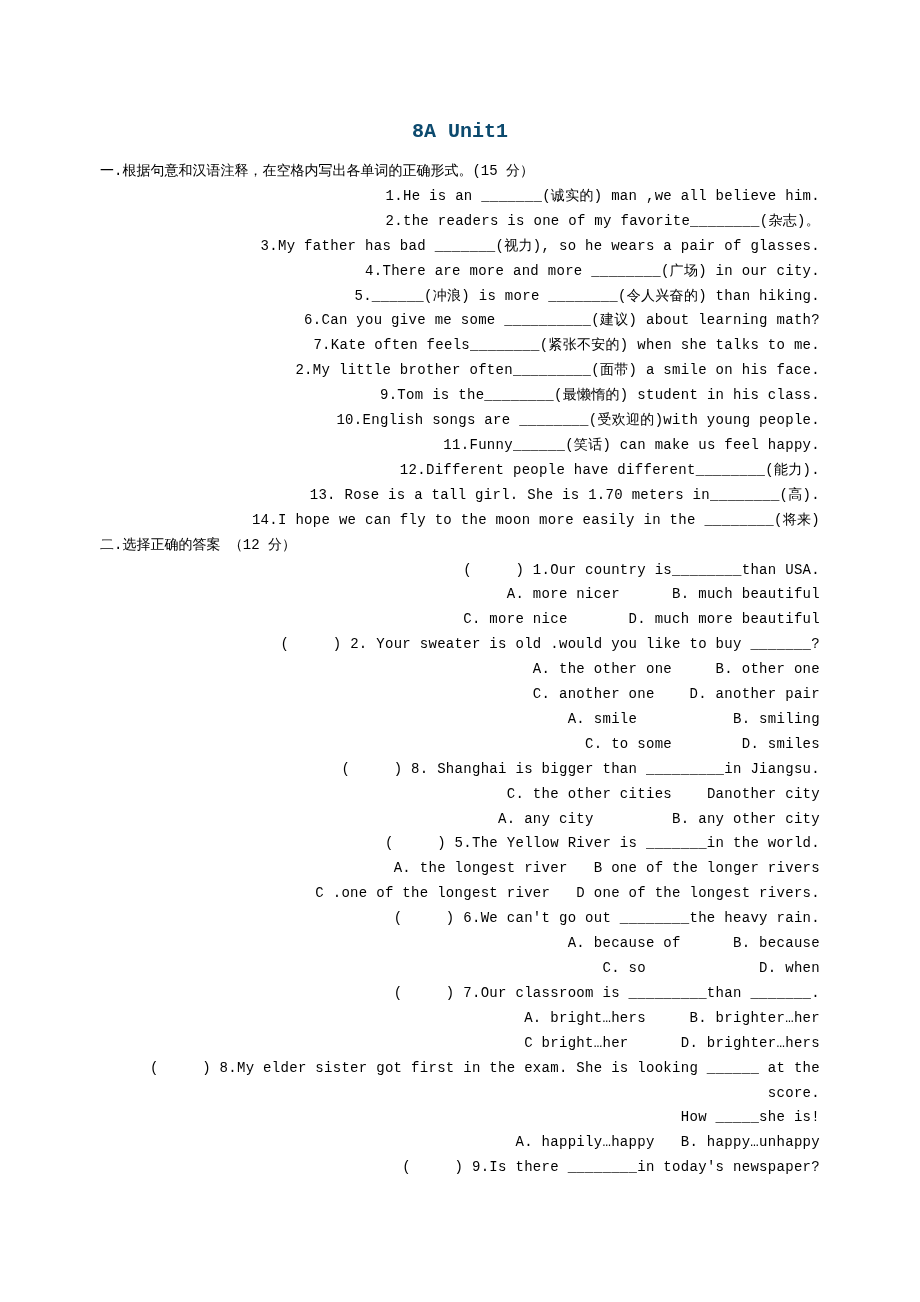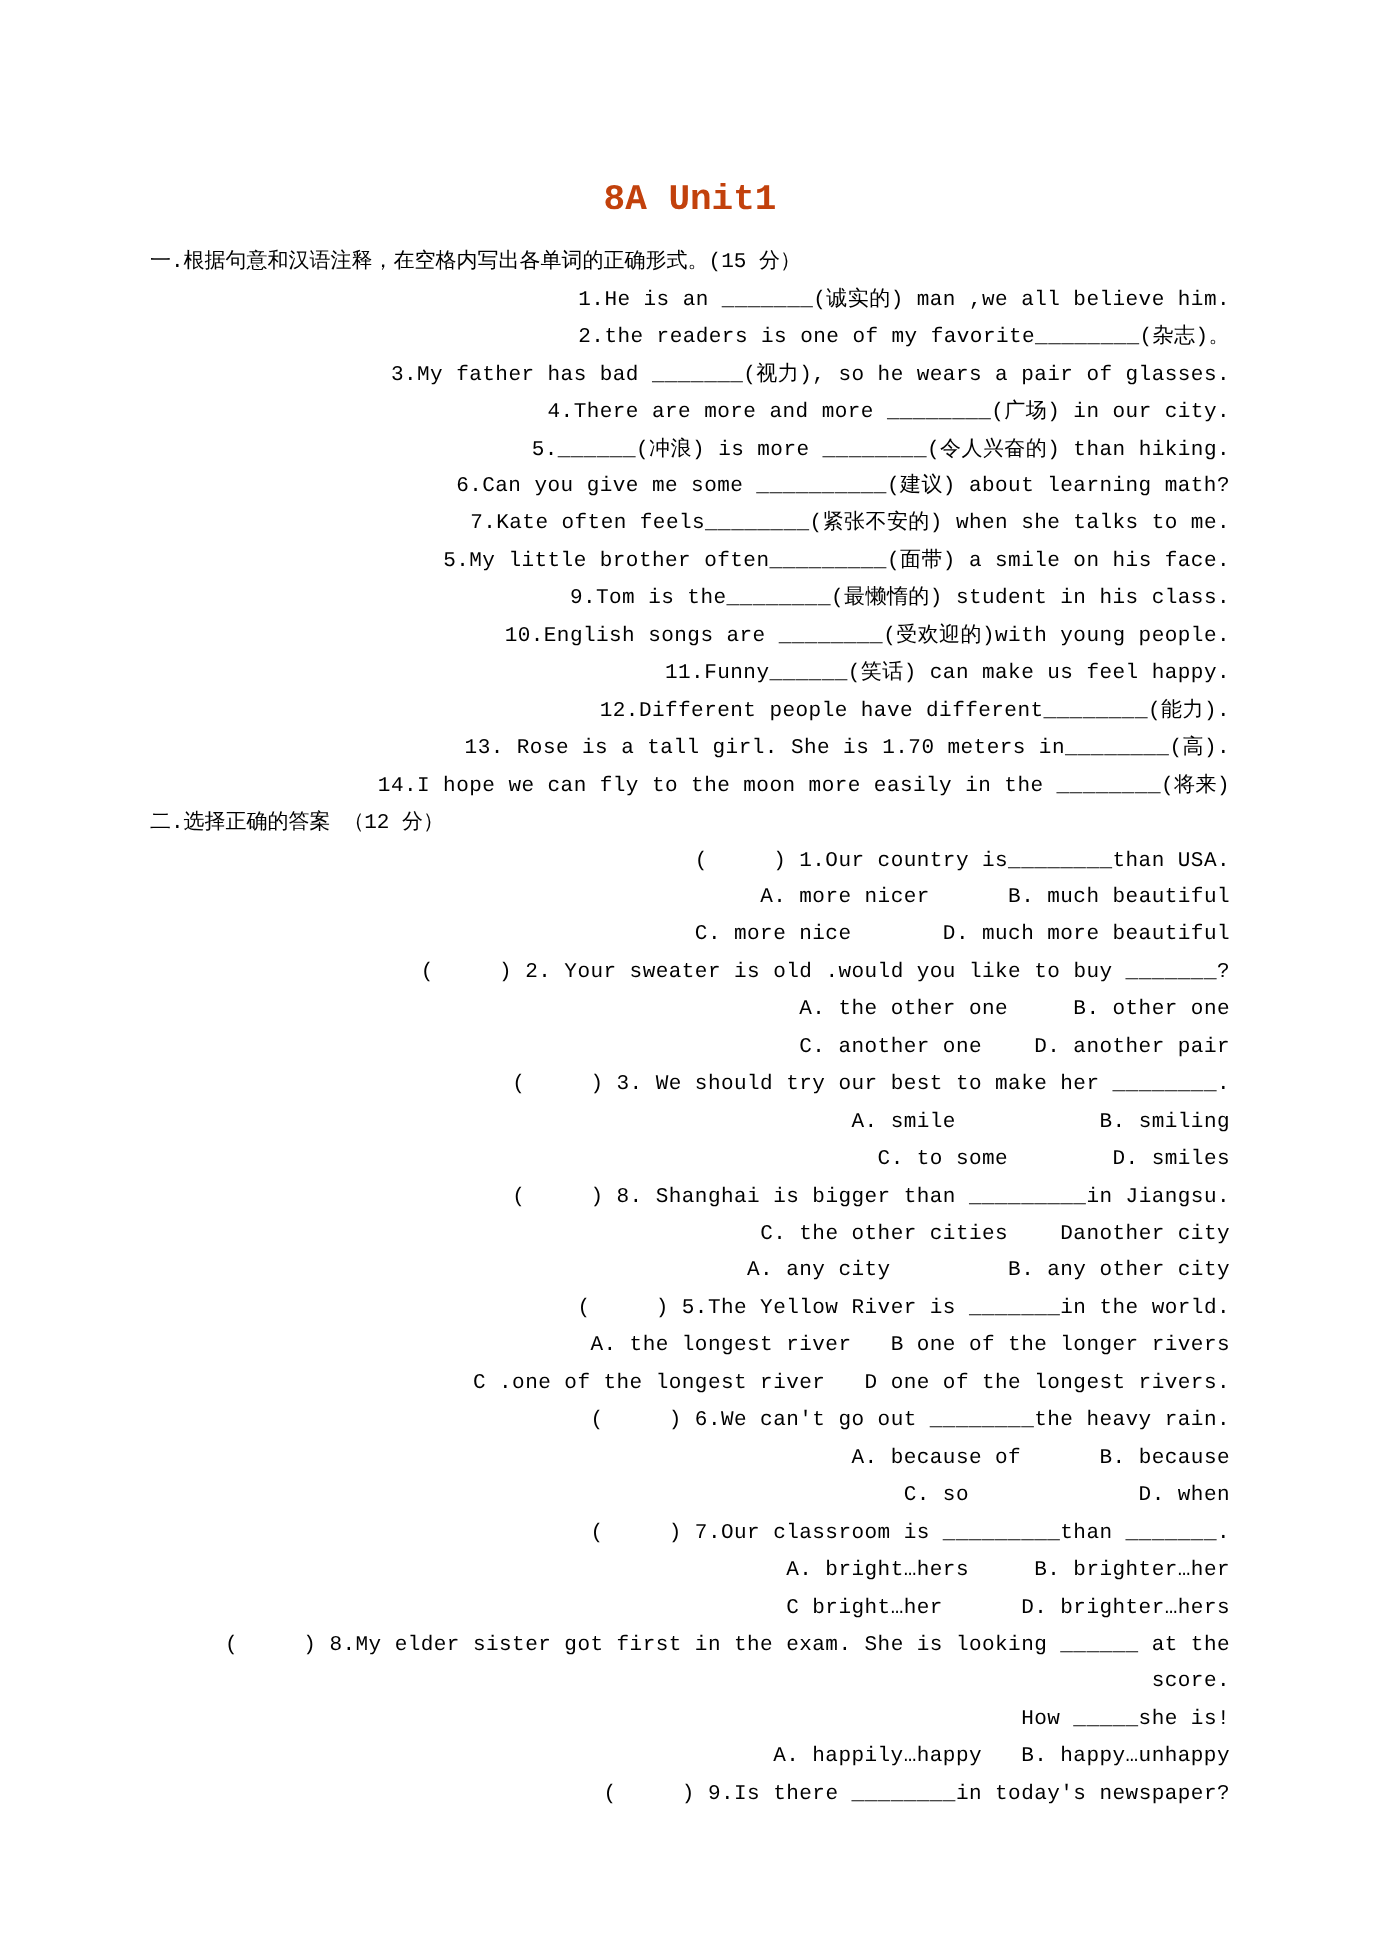--- a/index.html
+++ b/index.html
@@ -9,23 +9,23 @@
       background: white;
       width: 920px;
     }
     .page {
       padding: 120px 100px 60px 100px;
       box-sizing: border-box;
       width: 920px;
     }
     .title {
       text-align: center;
-      color: #c2410c;
+      color: #0c4a6e;
       font-weight: bold;
-      font-size: 24px;
+      font-size: 20px;
       margin-bottom: 16px;
       font-family: "Courier New", monospace;
     }
     .line {
       font-size: 14px;
       line-height: 1.78;
       white-space: pre-wrap;
       font-family: "Courier New", "SimSun", monospace;
       letter-spacing: 0.3px;
       text-align: right;
@@ -51,38 +51,37 @@
 
   <div class="section-header">一.根据句意和汉语注释，在空格内写出各单词的正确形式。(15 分）</div>
   <div id="s1items">
       <div class="line">1.He is an _______(诚实的) man ,we all believe him.</div>
       <div class="line">2.the readers is one of my favorite________(杂志)。</div>
       <div class="line">3.My father has bad _______(视力), so he wears a pair of glasses.</div>
       <div class="line">4.There are more and more ________(广场) in our city.</div>
       <div class="line">5.______(冲浪) is more ________(令人兴奋的) than hiking.</div>
       <div class="line">6.Can you give me some __________(建议) about learning math?</div>
       <div class="line">7.Kate often feels________(紧张不安的) when she talks to me.</div>
-      <div class="line">5.My little brother often_________(面带) a smile on his face.</div>
+      <div class="line">2.My little brother often_________(面带) a smile on his face.</div>
       <div class="line">9.Tom is the________(最懒惰的) student in his class.</div>
       <div class="line">10.English songs are ________(受欢迎的)with young people.</div>
       <div class="line">11.Funny______(笑话) can make us feel happy.</div>
       <div class="line">12.Different people have different________(能力).</div>
       <div class="line">13. Rose is a tall girl. She is 1.70 meters in________(高).</div>
       <div class="line">14.I hope we can fly to the moon more easily in the ________(将来)</div>
     </div>
 
   <div class="section-header">二.选择正确的答案 （12 分）</div>
   <div id="s2items">
       <div class="line">(     ) 1.Our country is________than USA.</div>
       <div class="line indent1">A. more nicer      B. much beautiful</div>
       <div class="line indent1">C. more nice       D. much more beautiful</div>
       <div class="line">(     ) 2. Your sweater is old .would you like to buy _______?</div>
       <div class="line indent1">A. the other one     B. other one</div>
       <div class="line indent1">C. another one    D. another pair</div>
-      <div class="line">(     ) 3. We should try our best to make her ________.</div>
       <div class="line indent1">A. smile           B. smiling</div>
       <div class="line indent1">C. to some        D. smiles</div>
       <div class="line">(     ) 8. Shanghai is bigger than _________in Jiangsu.</div>
       <div class="line indent1">C. the other cities    Danother city</div>
       <div class="line indent1">A. any city         B. any other city</div>
       <div class="line">(     ) 5.The Yellow River is _______in the world.</div>
       <div class="line indent1">A. the longest river   B one of the longer rivers</div>
       <div class="line indent1">C .one of the longest river   D one of the longest rivers.</div>
       <div class="line">(     ) 6.We can't go out ________the heavy rain.</div>
       <div class="line indent1">A. because of      B. because</div>

